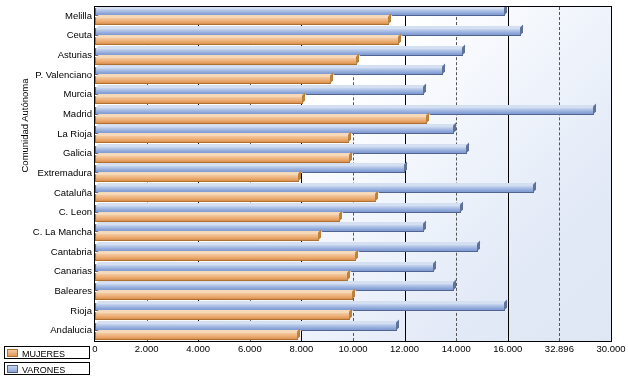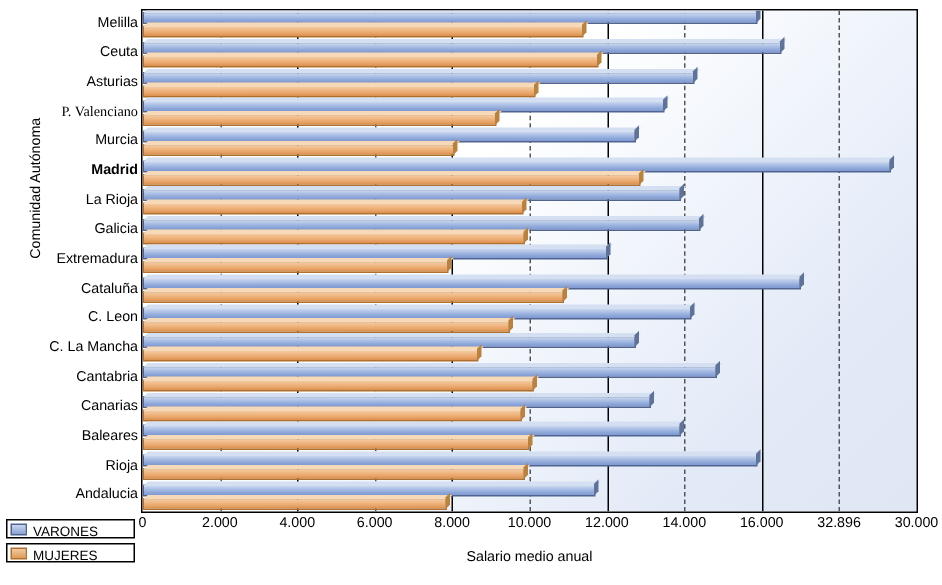--- a/index.html
+++ b/index.html
@@ -155,23 +155,23 @@
 <body>
 
 <div id="root">
 
   <div class="ytitle">Comunidad Autónoma</div>
 
   <div class="catlabels" id="catlabels">
       <div class="catlabel" style="top: 4.82353px;">Melilla</div>
       <div class="catlabel" style="top: 24.4706px;">Ceuta</div>
       <div class="catlabel" style="top: 44.1176px;">Asturias</div>
-      <div class="catlabel" style="top: 63.7647px; font-family: Liberation Serif, serif;">P. Valenciano</div>
+      <div class="catlabel" style="top: 63.7647px;">P. Valenciano</div>
       <div class="catlabel" style="top: 83.4118px;">Murcia</div>
-      <div class="catlabel" style="top: 103.059px; font-weight: bold;">Madrid</div>
+      <div class="catlabel" style="top: 103.059px;">Madrid</div>
       <div class="catlabel" style="top: 122.706px;">La Rioja</div>
       <div class="catlabel" style="top: 142.353px;">Galicia</div>
       <div class="catlabel" style="top: 162px;">Extremadura</div>
       <div class="catlabel" style="top: 181.647px;">Cataluña</div>
       <div class="catlabel" style="top: 201.294px;">C. Leon</div>
       <div class="catlabel" style="top: 220.941px;">C. La Mancha</div>
       <div class="catlabel" style="top: 240.588px;">Cantabria</div>
       <div class="catlabel" style="top: 260.235px;">Canarias</div>
       <div class="catlabel" style="top: 279.882px;">Baleares</div>
       <div class="catlabel" style="top: 299.529px;">Rioja</div>
@@ -368,26 +368,25 @@
       <div class="xtick" style="left: 155.8px;">6.000</div>
       <div class="xtick" style="left: 207.4px;">8.000</div>
       <div class="xtick" style="left: 259px;">10.000</div>
       <div class="xtick" style="left: 310.6px;">12.000</div>
       <div class="xtick" style="left: 362.2px;">14.000</div>
       <div class="xtick" style="left: 413.8px;">16.000</div>
       <div class="xtick" style="left: 465.4px;">32.896</div>
       <div class="xtick" style="left: 517px;">30.000</div>
     </div>
 
-  <div class="xtitle">Salario medio anual</div>
 
   <div class="legend">
+    <div class="legitem">
+      <span class="legswatch m"></span>
+      <span class="legtext">MUJERES</span>
+    </div>
     <div class="legitem">
       <span class="legswatch v"></span>
       <span class="legtext">VARONES</span>
     </div>
-    <div class="legitem">
-      <span class="legswatch m"></span>
-      <span class="legtext">MUJERES</span>
-    </div>
   </div>
 
 </div>
 
 </body></html>

